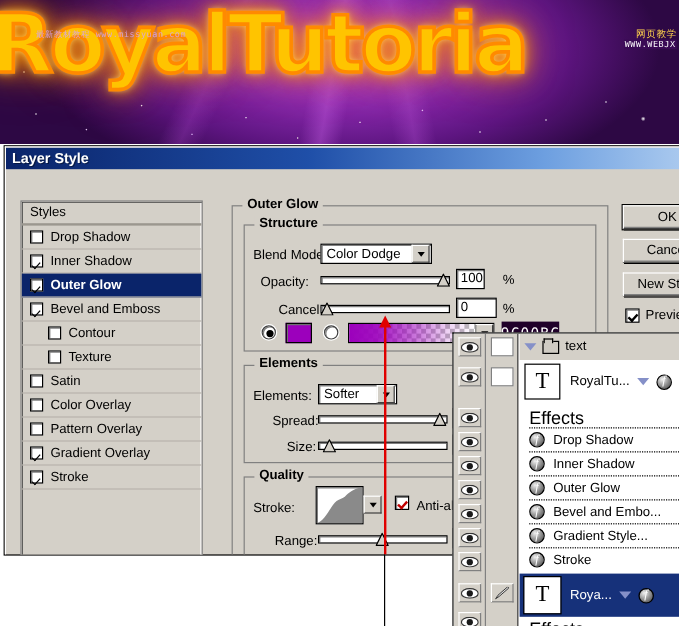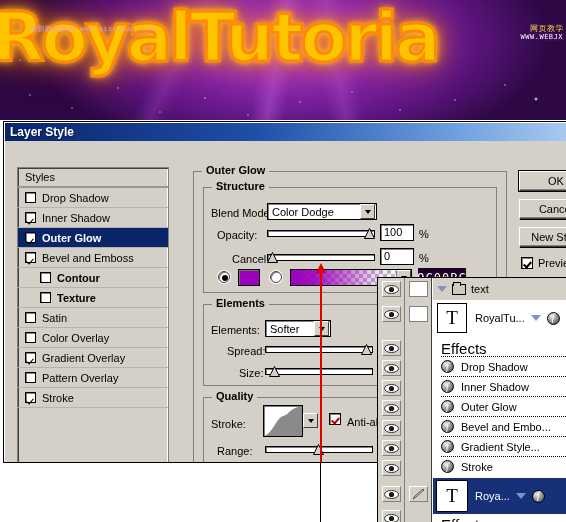--- a/index.html
+++ b/index.html
@@ -105,21 +105,21 @@
     box-shadow: inset 1px 1px 0 #404040, inset -1px -1px 0 #fff;
     overflow: hidden;
   }
   .sl-row {
     height: 20px; display: flex; align-items: center;
     padding-left: 7px; font-size: 11px; color: #000;
     border-bottom: 1px solid #b8b4ac;
   }
   .sl-row.header { font-weight: normal; border-bottom: 2px solid #9b978f; }
   .sl-row.selected { background: #0a246a; color: #fff; font-weight: bold; }
-  .sl-row.indent { padding-left: 22px; font-weight: bold; }
+  .sl-row.indent { padding-left: 22px; }
   .chk {
     width: 11px; height: 11px; margin-right: 6px; flex: 0 0 11px;
     background: #fff;
     border: 1px solid #000;
     box-shadow: inset 1px 1px 0 #808080;
     position: relative;
   }
   .chk.on::after {
     content: "";
     position: absolute; left: 2px; top: 4px;
@@ -448,57 +448,57 @@
         </div>
         <div class="sl-row">
           <span class="chk"></span>
           <span>Satin</span>
         </div>
         <div class="sl-row">
           <span class="chk"></span>
           <span>Color Overlay</span>
         </div>
         <div class="sl-row">
+          <span class="chk"></span>
+          <span>Pattern Overlay</span>
+        </div>
+        <div class="sl-row">
           <span class="chk on"></span>
           <span>Gradient Overlay</span>
-        </div>
-        <div class="sl-row">
-          <span class="chk"></span>
-          <span>Pattern Overlay</span>
         </div>
         <div class="sl-row">
           <span class="chk on"></span>
           <span>Stroke</span>
         </div>
       </div>
 
       <div class="groupbox outerglow-box">
         <div class="gb-title">Outer Glow</div>
       </div>
 
       <div class="groupbox structure-box">
         <div class="gb-title">Structure</div>
       </div>
 
       <div class="lbl" style="left:206px; top:66px;">Blend Mode:</div>
-      <div class="combo" style="left:262px; top:62px; width:110px;">
+      <div class="combo" style="left:262px; top:62px; width:93px;">
         <span class="cval">Color Dodge</span>
         <span class="arrowbtn">
             <span class="tri-down"></span>
           </span>
       </div>
 
       <div class="lbl" style="left:212px; top:88px;">Opacity:</div>
       <div class="slider" style="left:262px; top:87px; width:108px;">
         <div class="track"></div>
         <svg class="thumb" style="left:97px;top:0;width:11px;height:11px;border:none;" viewBox="0 0 11 11">
             <polygon points="5.5,0.5 10.5,10.5 0.5,10.5" fill="#d4d0c8" stroke="#000" stroke-width="1"></polygon>
           </svg>
       </div>
-      <div class="numfield" style="left:375px; top:83px; width:34px;">100</div>
+      <div class="numfield" style="left:375px; top:83px; width:24px;">100</div>
       <div class="lbl" style="left:414px; top:87px;">%</div>
 
       <div class="lbl" style="left:227px; top:112px;">Cancel:</div>
       <div class="slider" style="left:262px; top:111px; width:108px;">
         <div class="track"></div>
         <svg class="thumb" style="left:0px;top:0;width:11px;height:11px;border:none;" viewBox="0 0 11 11">
             <polygon points="5.5,0.5 10.5,10.5 0.5,10.5" fill="#d4d0c8" stroke="#000" stroke-width="1"></polygon>
           </svg>
       </div>
       <div class="numfield" style="left:375px; top:107px; width:34px;">0</div>
@@ -552,21 +552,21 @@
         <svg class="curve" viewBox="0 0 40 32" preserveAspectRatio="none">
           <path d="M0,32 C6,30 10,22 14,16 C19,9 22,12 26,7 C30,3 34,1 40,0 L40,32 Z" fill="#8a8a8a"></path>
         </svg>
       </div>
       <div class="contour-dd" style="left:298px; top:272px;">
           <span class="tri-down"></span>
         </div>
       <div class="aa-check" style="left:324px; top:272px;"></div>
       <div class="lbl" style="left:342px; top:275px;">Anti-aliased</div>
 
-      <div class="lbl" style="left:212px; top:304px;">Range:</div>
+      <div class="lbl" style="left:224px; top:304px;">Range:</div>
       <div class="slider" style="left:260px; top:303px; width:108px;">
         <div class="track"></div>
         <svg class="thumb" style="left:48px;top:0;width:11px;height:11px;border:none;" viewBox="0 0 11 11">
             <polygon points="5.5,0.5 10.5,10.5 0.5,10.5" fill="#d4d0c8" stroke="#000" stroke-width="1"></polygon>
           </svg>
       </div>
       <div class="numfield" style="left:372px; top:299px; width:28px;">50</div>
 
       <div class="numfield" style="left:372px; top:320px; width:28px;">0</div>
 

